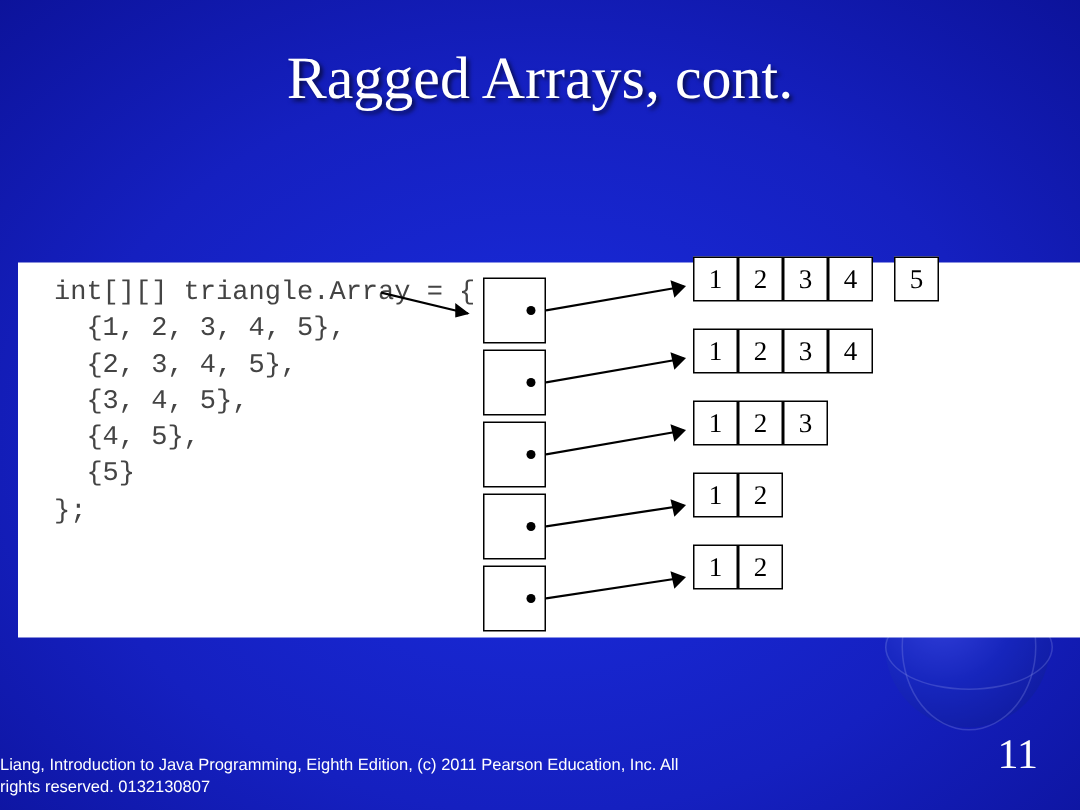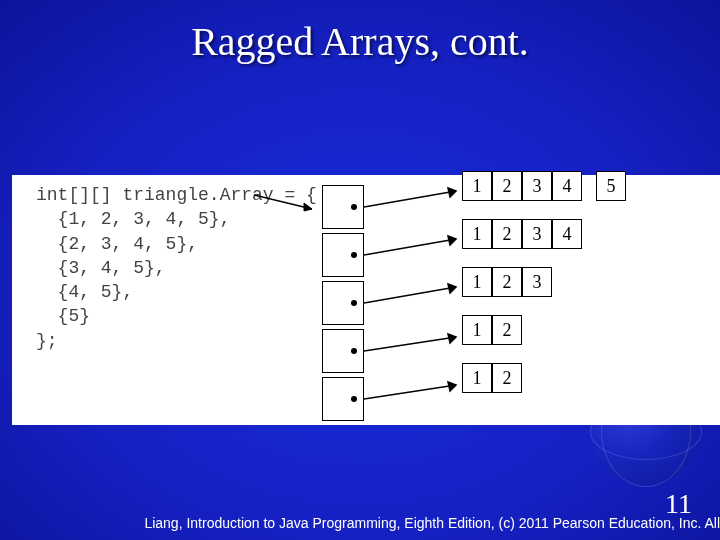--- a/index.html
+++ b/index.html
@@ -8,21 +8,21 @@
     height: 540px;
     background: radial-gradient(ellipse 900px 700px at 50% 55%, #1a2de0 0%, #1520c0 35%, #0a0f90 65%, #000055 100%);
     font-family: "Times New Roman", serif;
     position: relative;
     overflow: hidden;
   }
   .title {
     text-align: center;
     font-size: 40px;
     color: #fff;
-    padding-top: 18px;
+    padding-top: 28px;
     text-shadow: 2px 2px 3px rgba(0,0,0,0.6);
     font-weight: normal;
   }
   .content-panel {
     position: absolute;
     left: 12px;
     right: 0;
     top: 175px;
     background: #fff;
     height: 250px;
@@ -93,24 +93,24 @@
     left: 352px;
     top: 10px;
     width: 100px;
     height: 240px;
   }
   .footer {
     position: absolute;
     bottom: 8px;
     left: 0;
     right: 0;
-    text-align: right;
+    text-align: left;
     color: #fff;
     font-family: Arial, sans-serif;
-    font-size: 14px;
+    font-size: 11px;
     line-height: 1.3;
   }
   .page-num {
     position: absolute;
     right: 28px;
     bottom: 20px;
     color: #fff;
     font-size: 28px;
     font-family: "Times New Roman", serif;
   }
@@ -204,15 +204,16 @@
     <div class="data-row" style="top:188px;">
       <div class="data-cell">1</div>
       <div class="data-cell">2</div>
     </div>
   </div>
 
 </div>
 
 <div class="footer">
   <span>Liang, Introduction to Java Programming, Eighth Edition, (c) 2011 Pearson Education, Inc. All</span><br>
+  <span>rights reserved. 0132130807</span>
 </div>
 
 <div class="page-num">11</div>
 
 </body></html>

